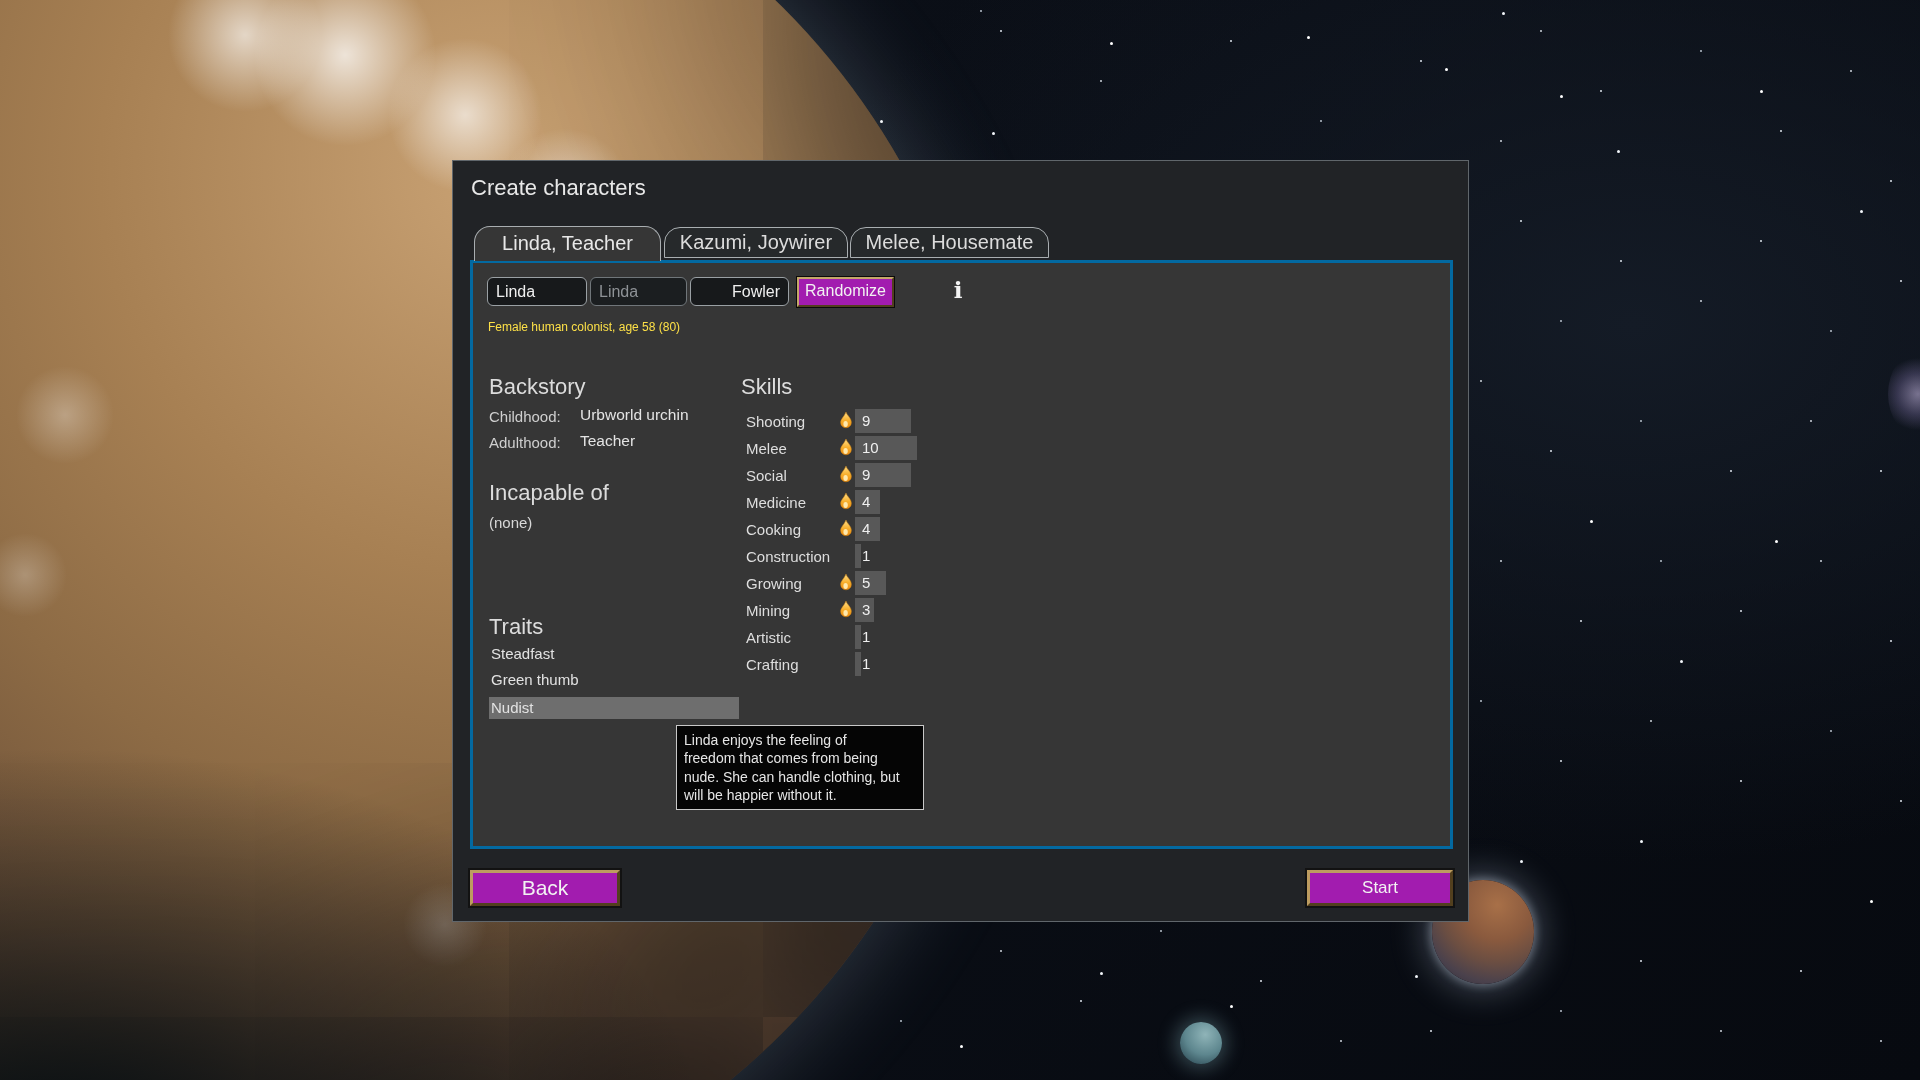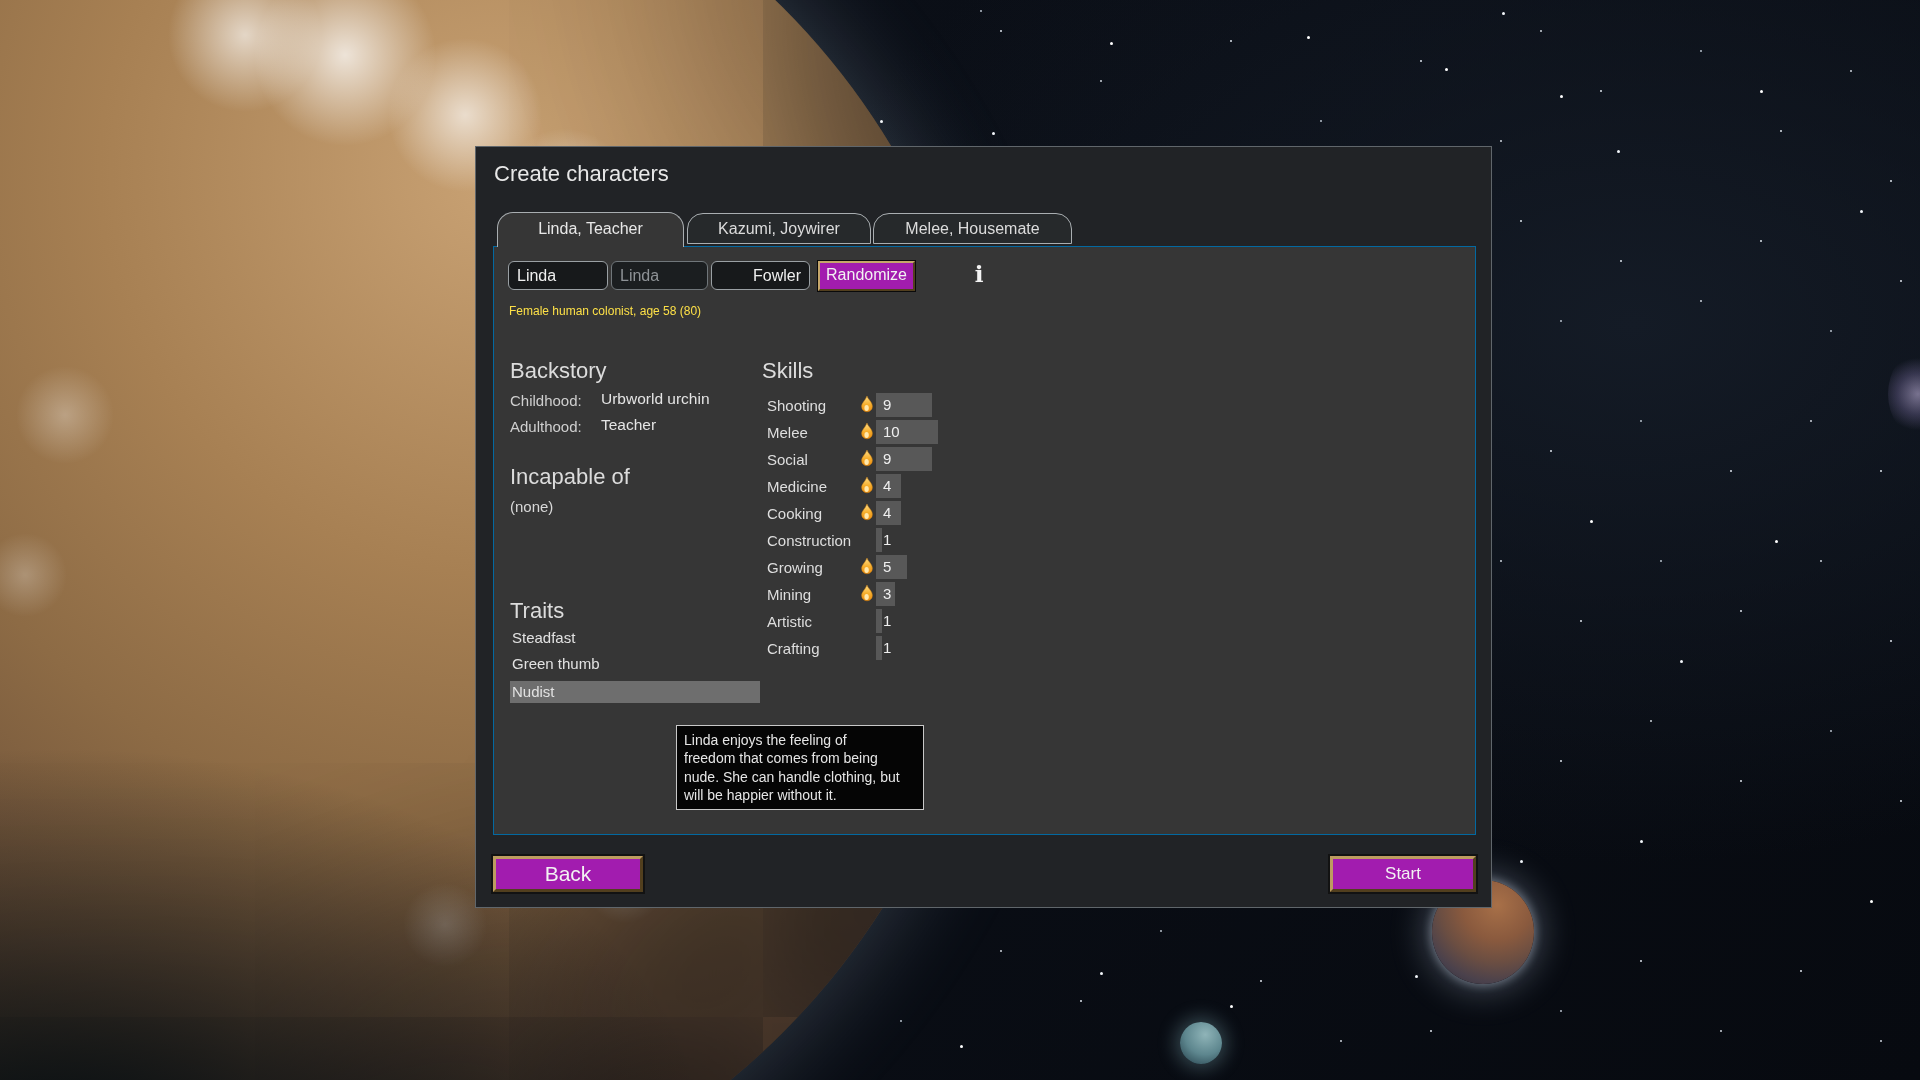--- a/index.html
+++ b/index.html
@@ -58,35 +58,35 @@
   .moon-red { position:absolute; left:1432px; top:880px; width:102px; height:104px; border-radius:50%;
     background: radial-gradient(circle at 64% 24%, #a87048 0%, #8a5a3e 34%, #6b4e42 56%, #4a414c 76%, #2c2935 100%);
     box-shadow: 0 0 34px 8px rgba(190,205,228,0.30), 0 0 8px 2px rgba(220,230,246,0.35); }
   .moon-teal { position:absolute; left:1180px; top:1022px; width:42px; height:42px; border-radius:50%;
     background: radial-gradient(circle at 60% 30%, #8fb4b8 0%, #5d868e 52%, #35545e 84%, #223840 100%);
     box-shadow: 0 0 18px 5px rgba(150,200,210,0.30); }
   .edge-glow { position:absolute; left:1888px; top:352px; width:60px; height:84px; border-radius:50%;
     background: radial-gradient(circle, rgba(205,190,235,0.55) 0%, rgba(170,150,220,0.25) 40%, rgba(170,150,220,0) 70%); }
 
   
-  .dialog { position:absolute; left:452px; top:146px; width:1017px; height:762px;
-    background:#212326; border:1px solid rgba(150,158,164,0.55);margin-left:23px; }
+  .dialog { position:absolute; left:452px; top:160px; width:1017px; height:762px;
+    background:#212326; border:1px solid rgba(150,158,164,0.55); }
   .dialog-title { position:absolute; left:18px; top:14px; font-size:22px; color:#e8e8e8; }
 
   .tab { position:absolute; border:1px solid #a9aeb1; border-bottom:1px solid #a9aeb1;
-    border-radius:16px 16px 0 0; background:#26292b; color:#dcdcdc; font-size:16px;
+    border-radius:16px 16px 0 0; background:#26292b; color:#dcdcdc; font-size:20px;
     text-align:center; top:66px; height:31px; line-height:29px; z-index:2; }
   .tab.active { top:65px; height:35px; line-height:32px; background:#363636;
     border-bottom:none; z-index:4; color:#e8e8e8; }
   .tab:nth-child(1) { left:21px;  width:187px; }
   .tab:nth-child(2) { left:211px; width:184px; }
   .tab:nth-child(3) { left:397px; width:199px; }
 
   .panel { position:absolute; left:17px; top:99px; width:983px; height:589px;
-    background:#363636; border:1px solid #0369a1; z-index:3;padding-left:28px; }
+    background:#363636; border:3px solid #0369a1; z-index:3;padding-left:28px; }
 
   .name-input { position:absolute; top:14px; height:29px; background:#17191b;
     border:1px solid #9aa0a4; border-radius:6px; color:#efefef; font-size:16px;
     padding:0 8px; font-family:"Liberation Sans", sans-serif; }
   .fld-first { left:14px;  width:100px; }
   .fld-nick  { left:117px; width:97px; border-color:#70767a; color:#8e9296; background:#1b1e20; }
   .fld-last  { left:217px; width:99px;text-align:right; }
 
   .btn-tan { background:#a21caf; color:#f2f2f2; text-align:center;
     font-family:"Liberation Sans", sans-serif; cursor:pointer; }

